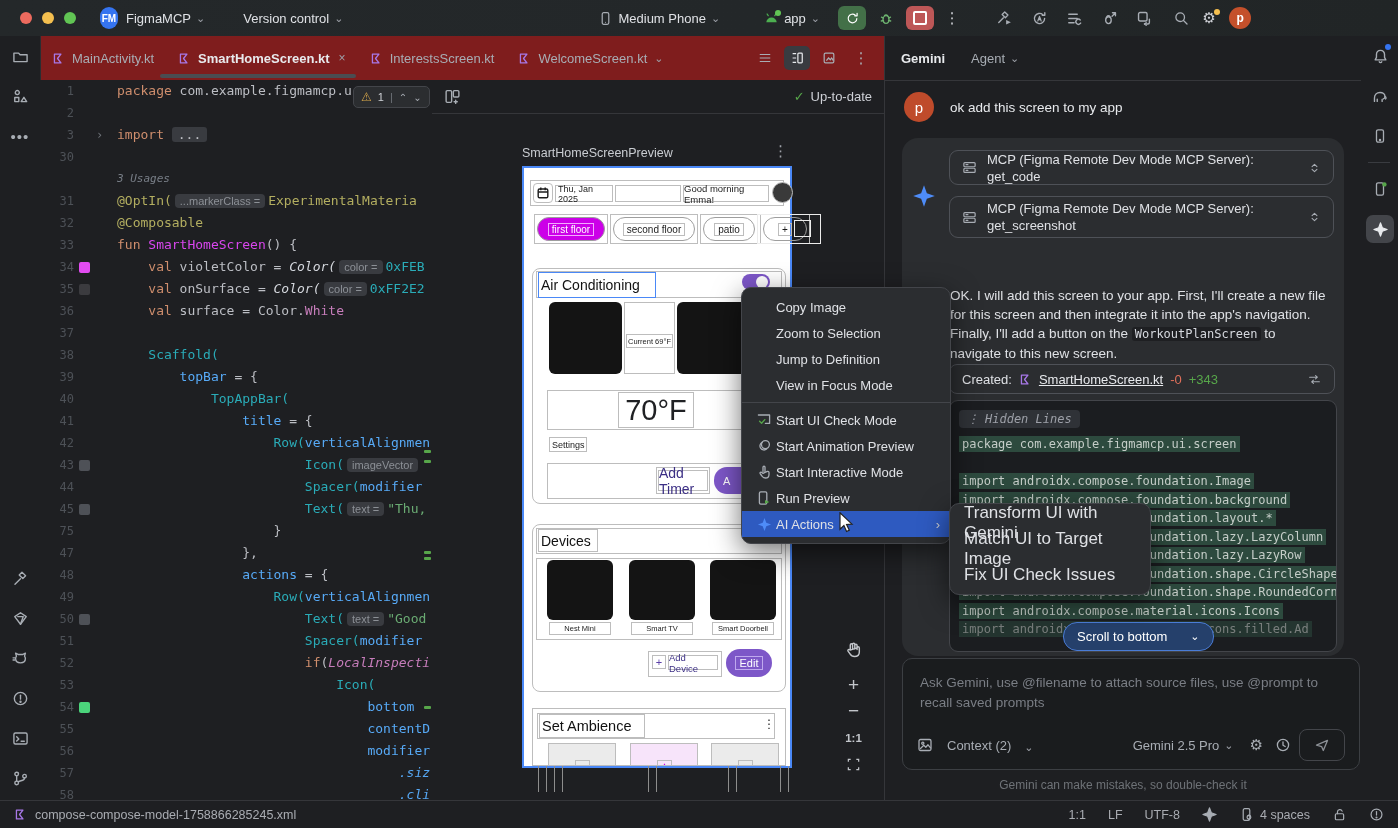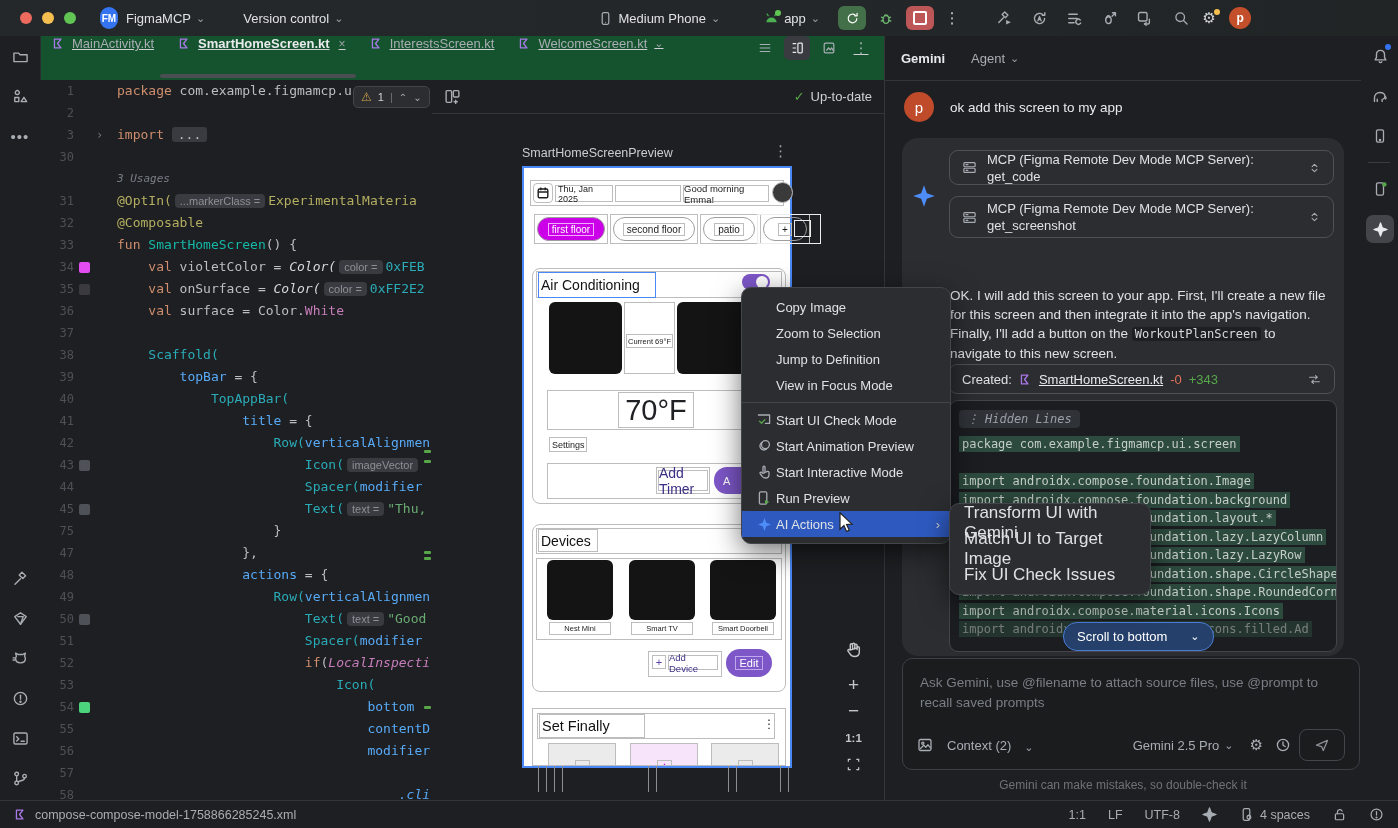--- a/index.html
+++ b/index.html
@@ -22,22 +22,22 @@
   .chev{color:#9DA0A8;font-size:11px;line-height:1;}
   .tb-btn{width:28px;height:24px;border-radius:6px;display:flex;align-items:center;justify-content:center;}
   #run-btn{background:#437048;}
   #stop-btn{background:#BD5757;}
   #stop-sq{width:10px;height:10px;border:2px solid #fff;border-radius:2px;}
   #avatar-top{width:22px;height:22px;border-radius:50%;background:#C4502B;color:#fff;
     display:flex;align-items:center;justify-content:center;font-size:12px;font-weight:bold;}
   .badge-dot{position:absolute;width:6px;height:6px;border-radius:50%;}
 
   
-  #tabbar{position:absolute;left:40px;top:36px;width:844px;height:44px;background:#14532d;
-    border-bottom:1px solid #35363A;display:flex;align-items:flex-start;text-decoration:underline;}
+  #tabbar{position:absolute;left:40px;top:36px;width:844px;height:44px;background:#7f1d1d;
+    border-bottom:1px solid #35363A;display:flex;align-items:center;}
   .ftab{display:flex;align-items:center;gap:7px;padding:0 12px;color:#A8ADB4;font-size:13px;position:relative;}
   .ftab.active{color:#E8EAED;font-weight:bold;}
   .ftab .x{color:#9DA0A8;font-weight:normal;font-size:12px;margin-left:2px;}
   #tab-underline{position:absolute;left:160px;top:74px;width:196px;height:4px;background:#4A4D52;border-radius:2px;}
   #view-toggles{display:flex;align-items:center;gap:6px;margin-left:auto;padding-right:10px;}
   .vt{width:26px;height:24px;border-radius:5px;display:flex;align-items:center;justify-content:center;color:#A8ADB4;}
   .vt.sel{background:#393B40;color:#E8EAED;}
 
   
   #lstrip{position:absolute;left:0;top:36px;width:40px;height:764px;background:#1E1F22;border-right:1px solid #2b2d30;}
@@ -46,21 +46,21 @@
   .strip-sep{height:1px;background:#393B40;margin:6px 8px;}
   .ai-sel{width:28px;height:28px;border-radius:7px;background:#43454A;display:flex;align-items:center;justify-content:center;}
 
   
   #editor{position:absolute;left:40px;top:80px;width:392px;height:720px;background:#1E1F22;overflow:hidden;border-right:1px solid #35363A;}
   .cl{position:relative;height:22px;font-family:"DejaVu Sans Mono",monospace;font-size:13px;white-space:pre;}
   .ln{position:absolute;left:0;top:0;width:34px;text-align:right;color:#4D5157;font-size:12px;line-height:22px;}
   .fold-ar{position:absolute;left:56px;top:0;color:#6F737A;font-size:12px;line-height:22px;}
   .sw{position:absolute;left:39px;top:6px;width:11px;height:11px;border-radius:2px;}
   .codetxt{position:absolute;left:77px;top:0;line-height:22px;}
-  .sg-k{color:#CF8E6D}.sg-a{color:#B3AE60}.sg-f{color:#14b8a6}.sg-c{color:#2AACB8}
+  .sg-k{color:#CF8E6D}.sg-a{color:#B3AE60}.sg-f{color:#d946ef}.sg-c{color:#2AACB8}
   .sg-p{color:#57AAF7}.sg-s{color:#6AAB73}.sg-n{color:#2AACB8}.sg-t{color:#BCBEC4}
   .sg-pu{color:#C77DBB}.sg-pi{color:#C77DBB;font-style:italic}
   .sg-ti{color:#D5D8DE;font-style:italic}.sg-bi{color:#56A8F5;font-style:italic}
   .sg-inl{background:#393B40;color:#8C9096;border-radius:4px;padding:1px 5px;font-size:11px;
           font-family:"Liberation Sans",sans-serif;margin:0 3px;}
   .sg-fold{background:#393B40;color:#BCBEC4;border-radius:3px;padding:0 6px;}
   .usages{color:#787E87;font-style:italic;font-size:11px;}
   #inspect-widget{position:absolute;left:313px;top:6px;height:20px;background:#2B2D30;border:1px solid #43454A;
     border-radius:5px;display:flex;align-items:center;gap:6px;padding:0 7px;font-size:11px;color:#CED0D6;}
   .gmark{position:absolute;left:384px;width:7px;height:3px;background:#57A64A;border-radius:1px;}
@@ -467,21 +467,21 @@
         <div class="cl"><span class="ln">47</span><span class="codetxt"><span class="sg-t">                },</span></span></div>
         <div class="cl"><span class="ln">48</span><span class="codetxt"><span class="sg-p">                actions</span><span class="sg-t"> = {</span></span></div>
         <div class="cl"><span class="ln">49</span><span class="codetxt"><span class="sg-c">                    Row(</span><span class="sg-p">verticalAlignmen</span></span></div>
         <div class="cl"><span class="ln">50</span><span class="sw" style="background: rgb(78, 81, 87);"></span><span class="codetxt"><span class="sg-c">                        Text(</span><span class="sg-inl">text =</span><span class="sg-s">"Good</span></span></div>
         <div class="cl"><span class="ln">51</span><span class="codetxt"><span class="sg-c">                        Spacer(</span><span class="sg-p">modifier</span></span></div>
         <div class="cl"><span class="ln">52</span><span class="codetxt"><span class="sg-k">                        if</span><span class="sg-t">(</span><span class="sg-pi">LocalInspecti</span></span></div>
         <div class="cl"><span class="ln">53</span><span class="codetxt"><span class="sg-c">                            Icon(</span></span></div>
         <div class="cl"><span class="ln">54</span><span class="sw" style="background: rgb(75, 212, 123);"></span><span class="codetxt"><span class="sg-p">                                bottom</span></span></div>
         <div class="cl"><span class="ln">55</span><span class="codetxt"><span class="sg-p">                                contentD</span></span></div>
         <div class="cl"><span class="ln">56</span><span class="codetxt"><span class="sg-p">                                modifier</span></span></div>
-        <div class="cl"><span class="ln">57</span></div>
+        <div class="cl"><span class="ln">57</span><span class="codetxt"><span class="sg-bi">                                    .siz</span></span></div>
         <div class="cl"><span class="ln">58</span><span class="codetxt"><span class="sg-bi">                                    .cli</span></span></div>
       </div>
     <div id="inspect-widget">
       <span style="color:#D8A74A;font-size:12px">⚠</span>
       <span>1</span>
       <span style="color:#6F737A">|</span>
       <span style="color:#A8ADB4;font-size:10px">⌃</span>
       <span style="color:#A8ADB4;font-size:10px">⌄</span>
     </div>
     <div class="gmark" style="top:370px"></div>
@@ -581,21 +581,21 @@
         </div>
       <div class="pb" style="left:124px;top:483px;width:74px;height:26px"></div>
       <div class="pb" style="left:128px;top:487px;width:14px;height:14px;display:flex;align-items:center;justify-content:center;font-size:11px;color:#5B3FA8">+</div>
       <div class="pb" style="left:144px;top:487px;width:50px;height:15px;font-size:9.5px;display:flex;align-items:center;justify-content:center;color:#3C2F85">Add Device</div>
       <div class="pill abs" style="left:202px;top:481px;width:46px;height:28px;border-radius:14px">
         <span style="border:1px solid #BFA8EE;padding:0 4px;font-size:11px">Edit</span>
       </div>
 
       <div class="pb" style="left:8px;top:540px;width:254px;height:58px;overflow:hidden">
         <div class="pb" style="left:4px;top:4px;width:238px;height:26px"></div>
-        <div class="pb" style="left:6px;top:5px;width:106px;height:24px;font-size:14.5px;display:flex;align-items:center;padding-left:2px;color:#111">Set Finally</div>
+        <div class="pb" style="left:6px;top:5px;width:106px;height:24px;font-size:14.5px;display:flex;align-items:center;padding-left:2px;color:#111">Set Ambience</div>
         <div class="abs" style="left:230px;top:8px;font-size:12px;color:#1c1c1c">⋮</div>
         <div class="pb" style="left:15px;top:34px;width:68px;height:40px;background:#EBEBEB">
             <div class="pb" style="left:26px;top:16px;width:15px;height:14px"></div>
           </div>
         <div class="pb" style="left:97px;top:34px;width:68px;height:40px;background:#F7E4FA">
             <div class="pb" style="left:26px;top:16px;width:15px;height:14px;color:#CC00E8;font-size:8px;text-align:center">▲</div>
           </div>
         <div class="pb" style="left:178px;top:34px;width:68px;height:40px;background:#EBEBEB">
             <div class="pb" style="left:26px;top:16px;width:15px;height:14px"></div>
           </div>

